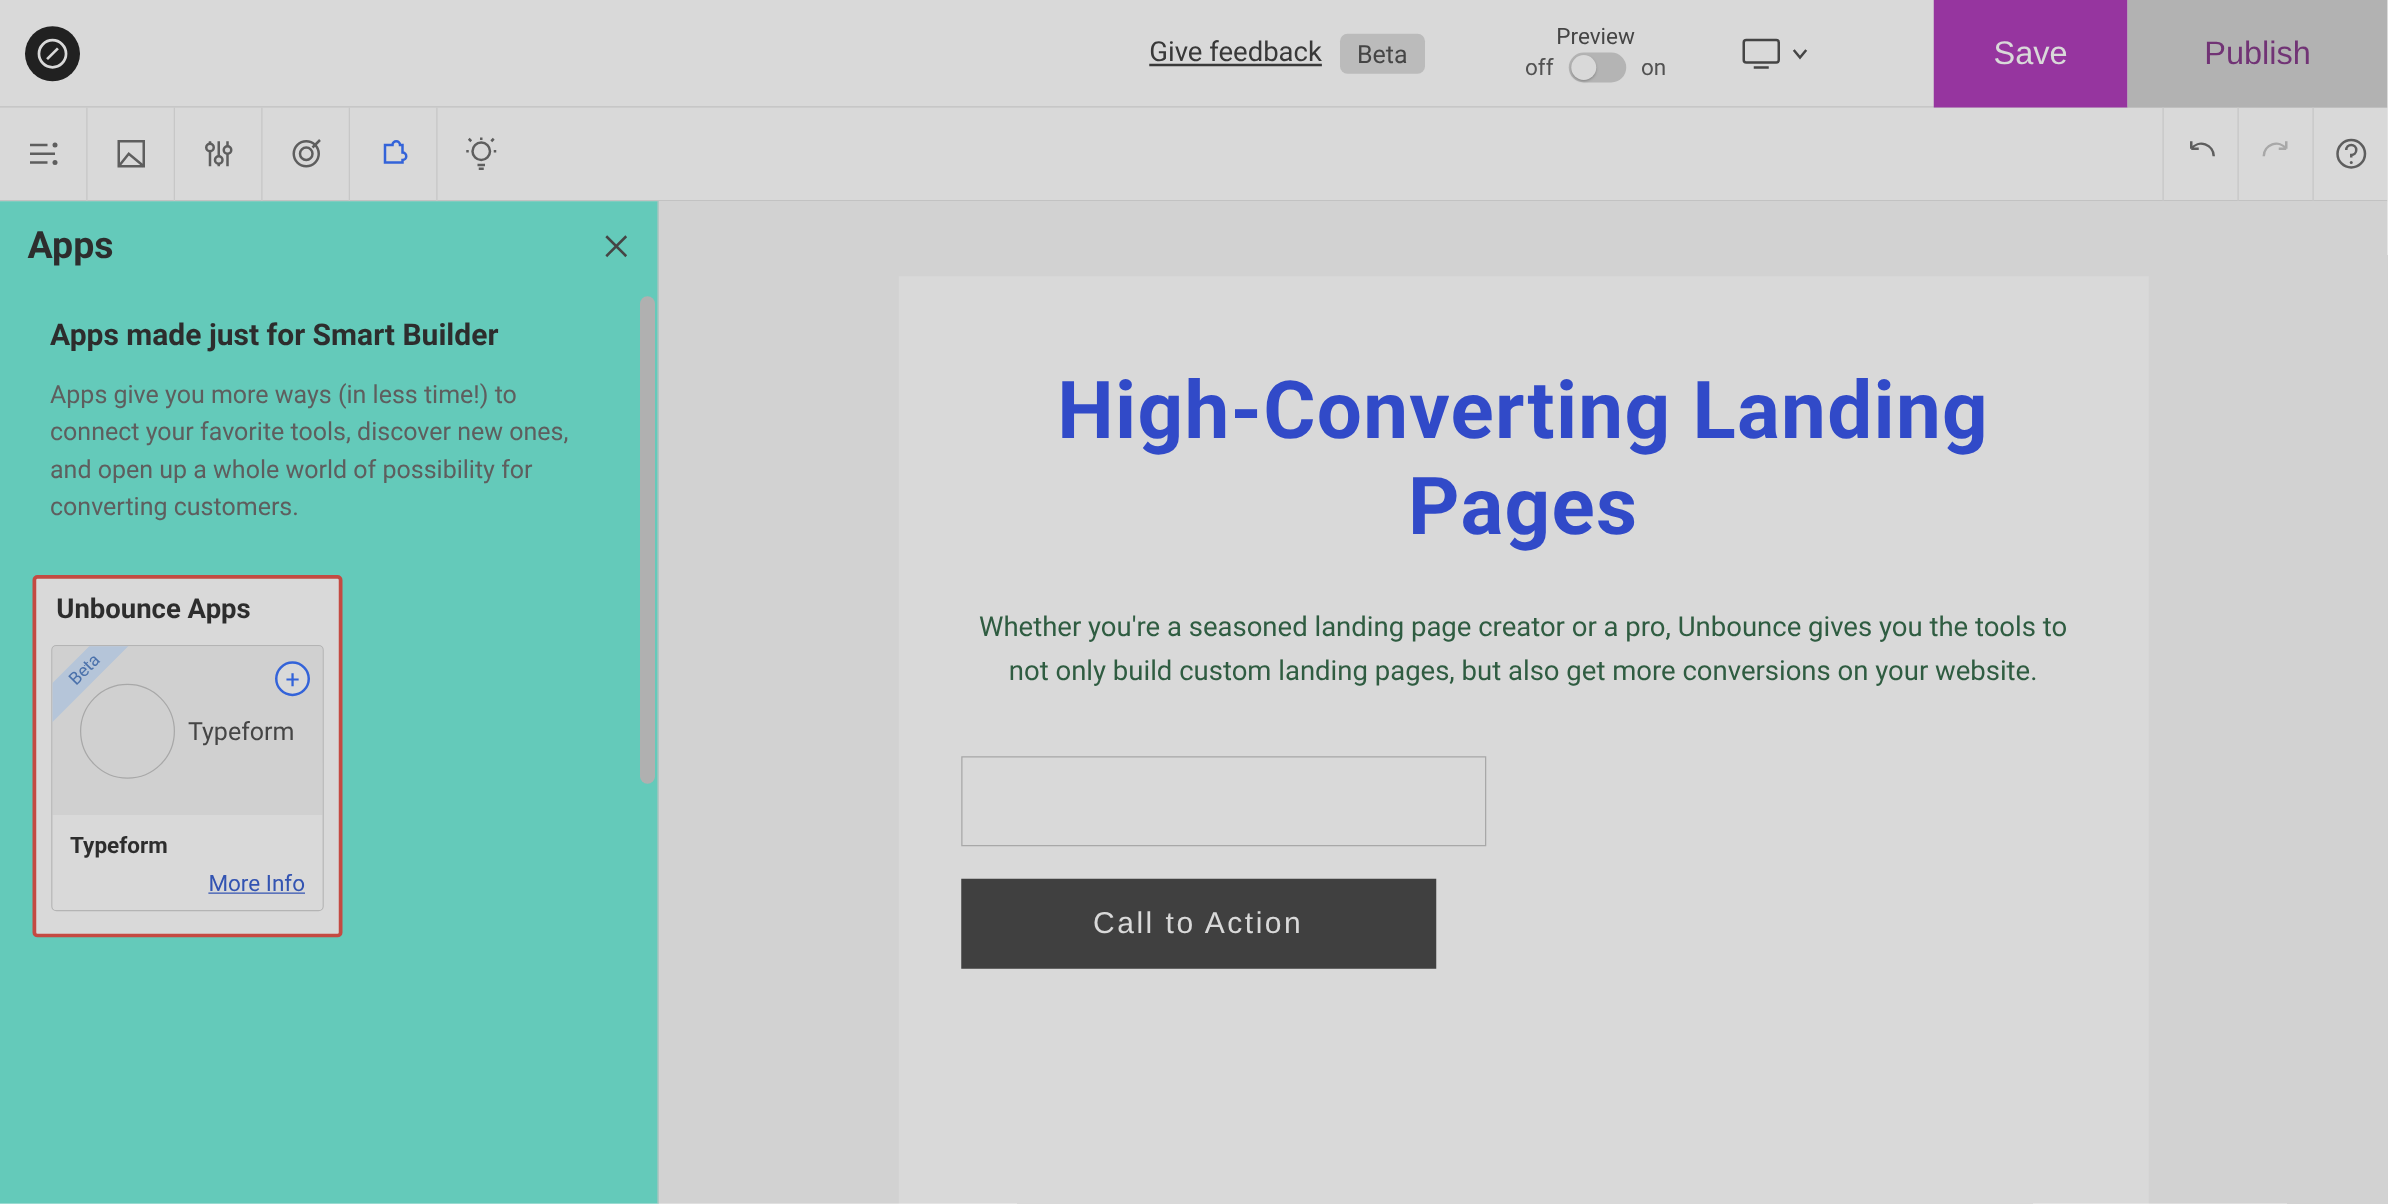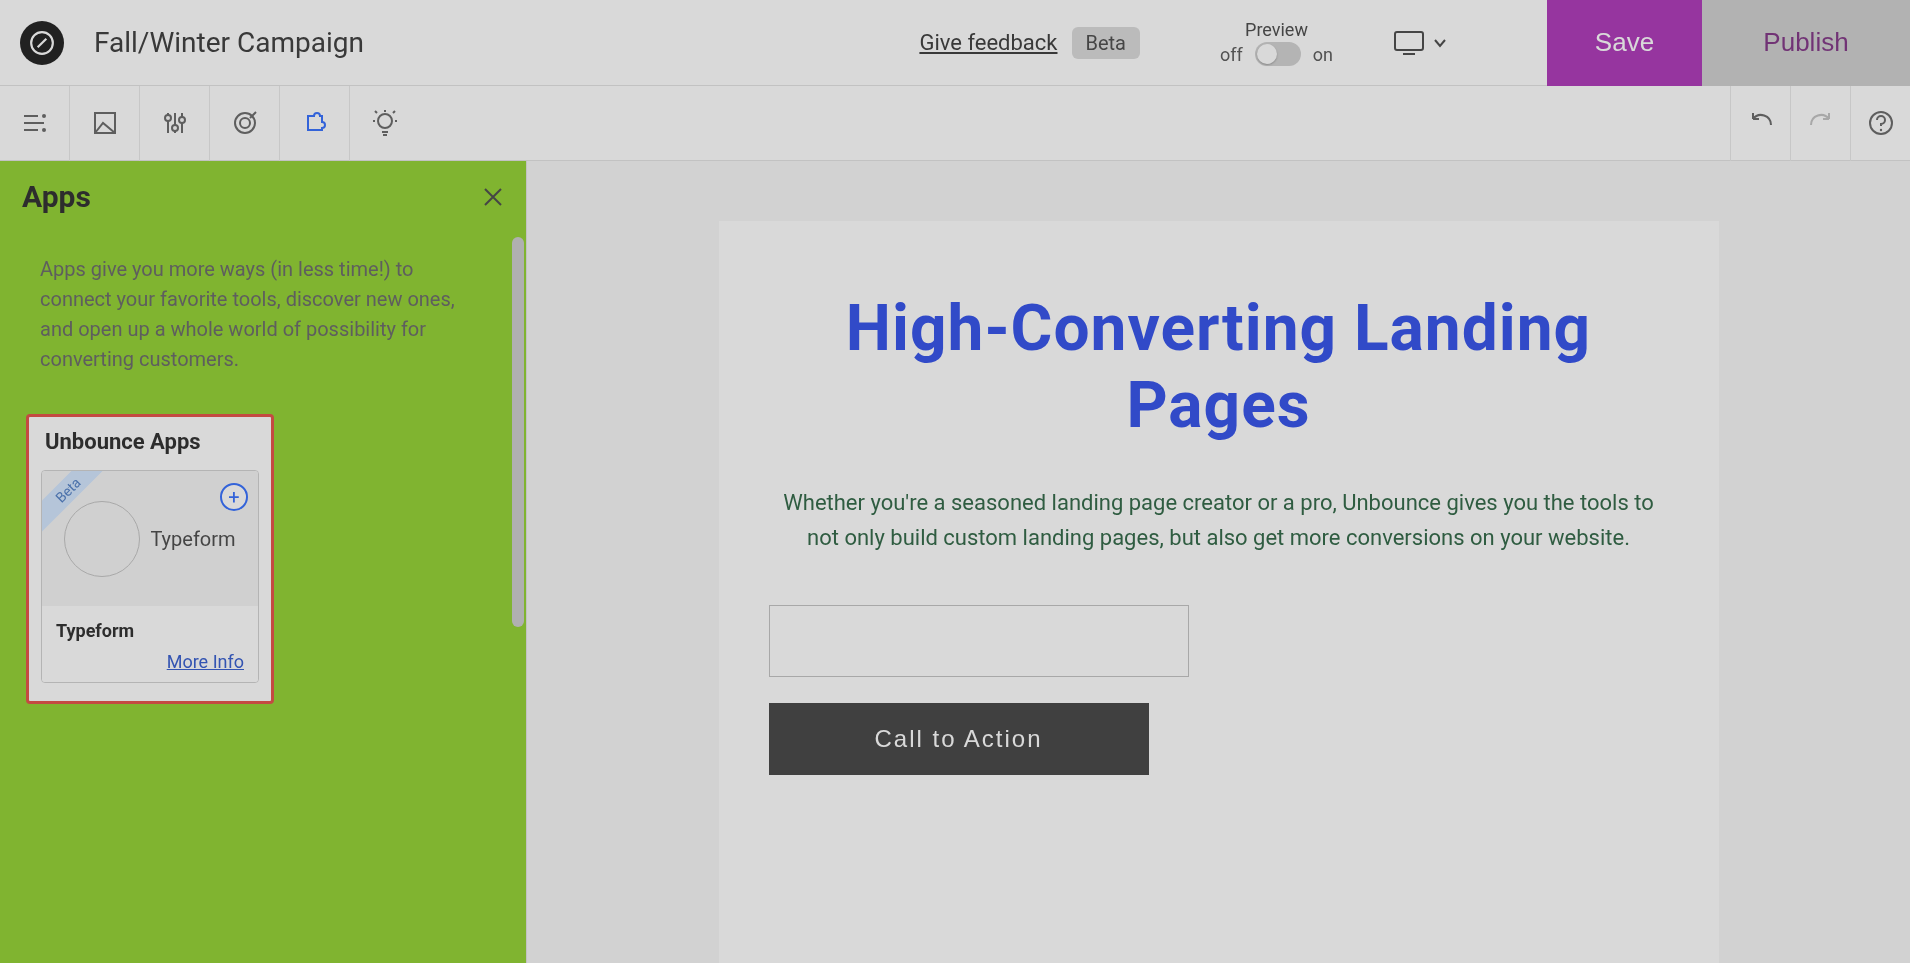--- a/index.html
+++ b/index.html
@@ -93,21 +93,21 @@
     width:60px; height:75px;
     display:flex; align-items:center; justify-content:center;
     color:#555; border-left:1px solid #e6e6e6;
   }
   
   .panel {
     position:absolute;
     left:0; top:161px;
     width:527px;
     bottom:0;
-    background:#84cc16;
+    background:#5eead4;
     border-right:1px solid #e0e0e0;
     display:flex; flex-direction:column;
     z-index:1;
   }
   .panel-header {
     display:flex; align-items:center; justify-content:space-between;
     padding:18px 22px 10px 22px;
   }
   .panel-title { font-size:30px; font-weight:700; color:#111;}
   .close-x { font-size:26px; color:#333; cursor:pointer; }
@@ -204,21 +204,20 @@
 </head>
 <body>
 
 <div class="topbar">
   <div class="logo">
     <svg width="26" height="26" viewBox="0 0 24 24" fill="none">
       <circle cx="12" cy="12" r="10" stroke="#fff" stroke-width="2"></circle>
       <path d="M8 16 L16 8" stroke="#fff" stroke-width="2"></path>
     </svg>
   </div>
-  <div class="page-title">Fall/Winter Campaign</div>
   <div class="top-right">
     <a class="feedback">Give feedback</a>
     <span class="beta-badge">Beta</span>
     <div class="preview-block">
       <div class="preview-label">Preview</div>
       <div class="preview-row">
         <span class="preview-off">off</span>
         <div class="toggle">
             <div class="toggle-knob"></div>
           </div>
@@ -305,20 +304,21 @@
 <div class="panel">
   <div class="panel-header">
     <div class="panel-title">Apps</div>
     <div class="close-x">
       <svg width="22" height="22" viewBox="0 0 22 22">
         <path d="M3 3 L19 19 M19 3 L3 19" stroke="#333" stroke-width="2"></path>
       </svg>
     </div>
   </div>
   <div class="panel-body">
+    <div class="panel-sub">Apps made just for Smart Builder</div>
     <div class="panel-desc">Apps give you more ways (in less time!) to connect your favorite tools, discover new ones, and open up a whole world of possibility for converting customers.</div>
 
     <div class="available-wrap">
       <div class="available-title">Unbounce Apps</div>
       <div class="app-card">
         <div class="app-card-top">
           <div class="beta-ribbon">
               <span>Beta</span>
             </div>
           <div class="plus-circle">+</div>

